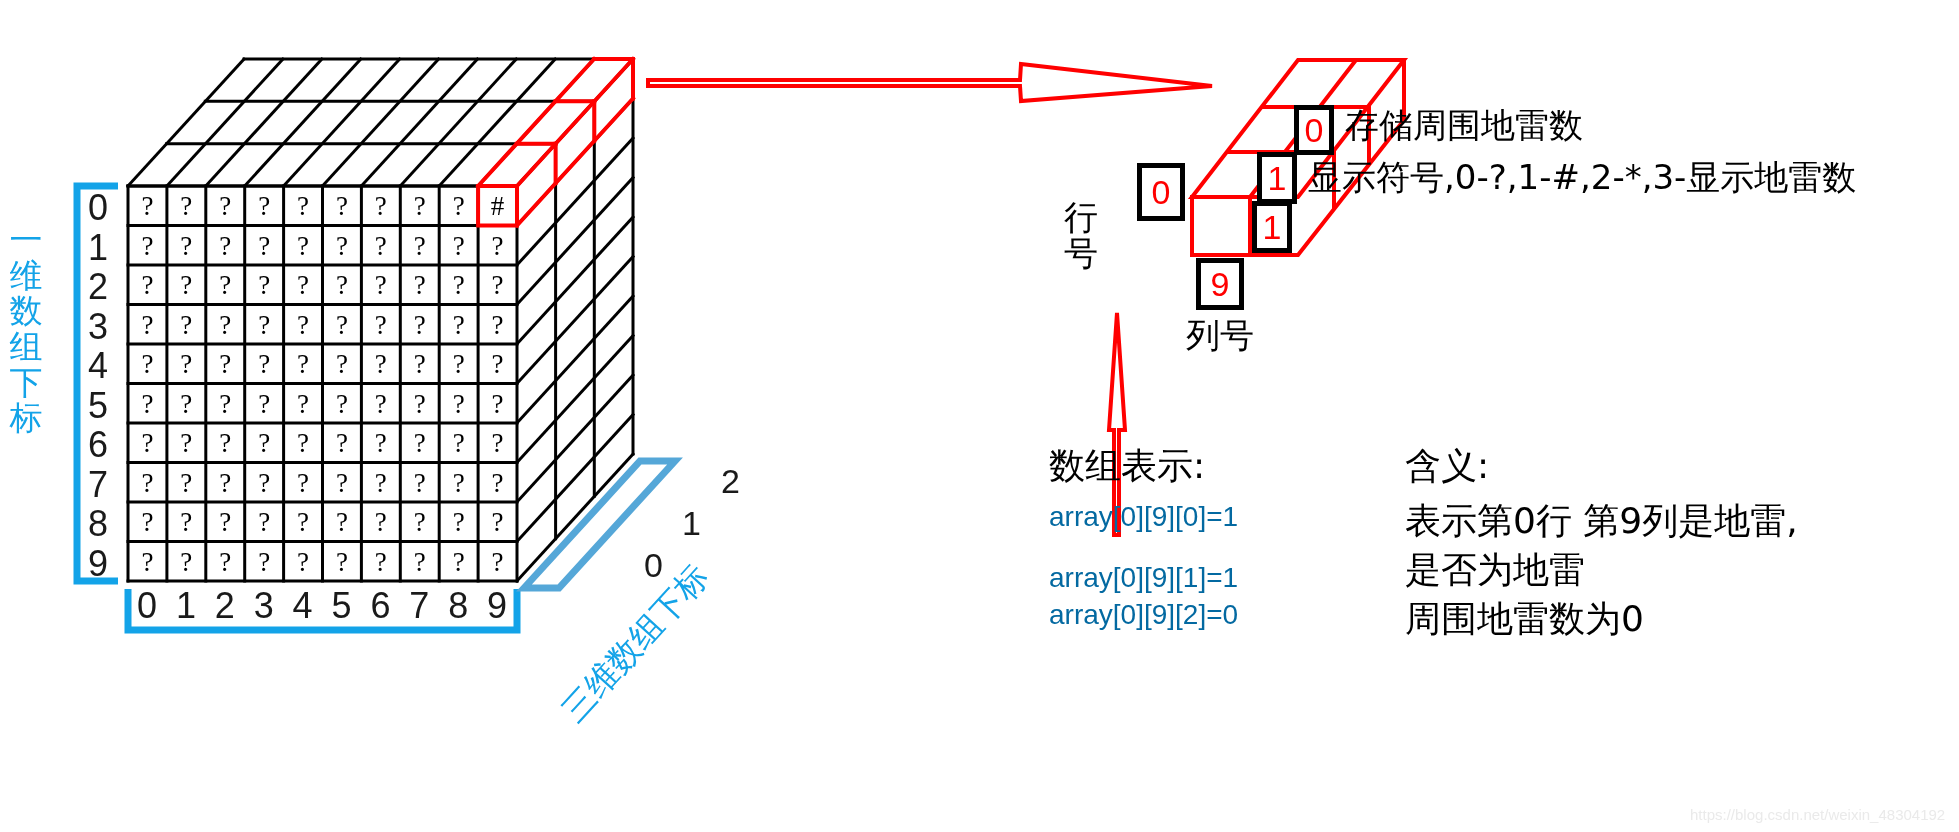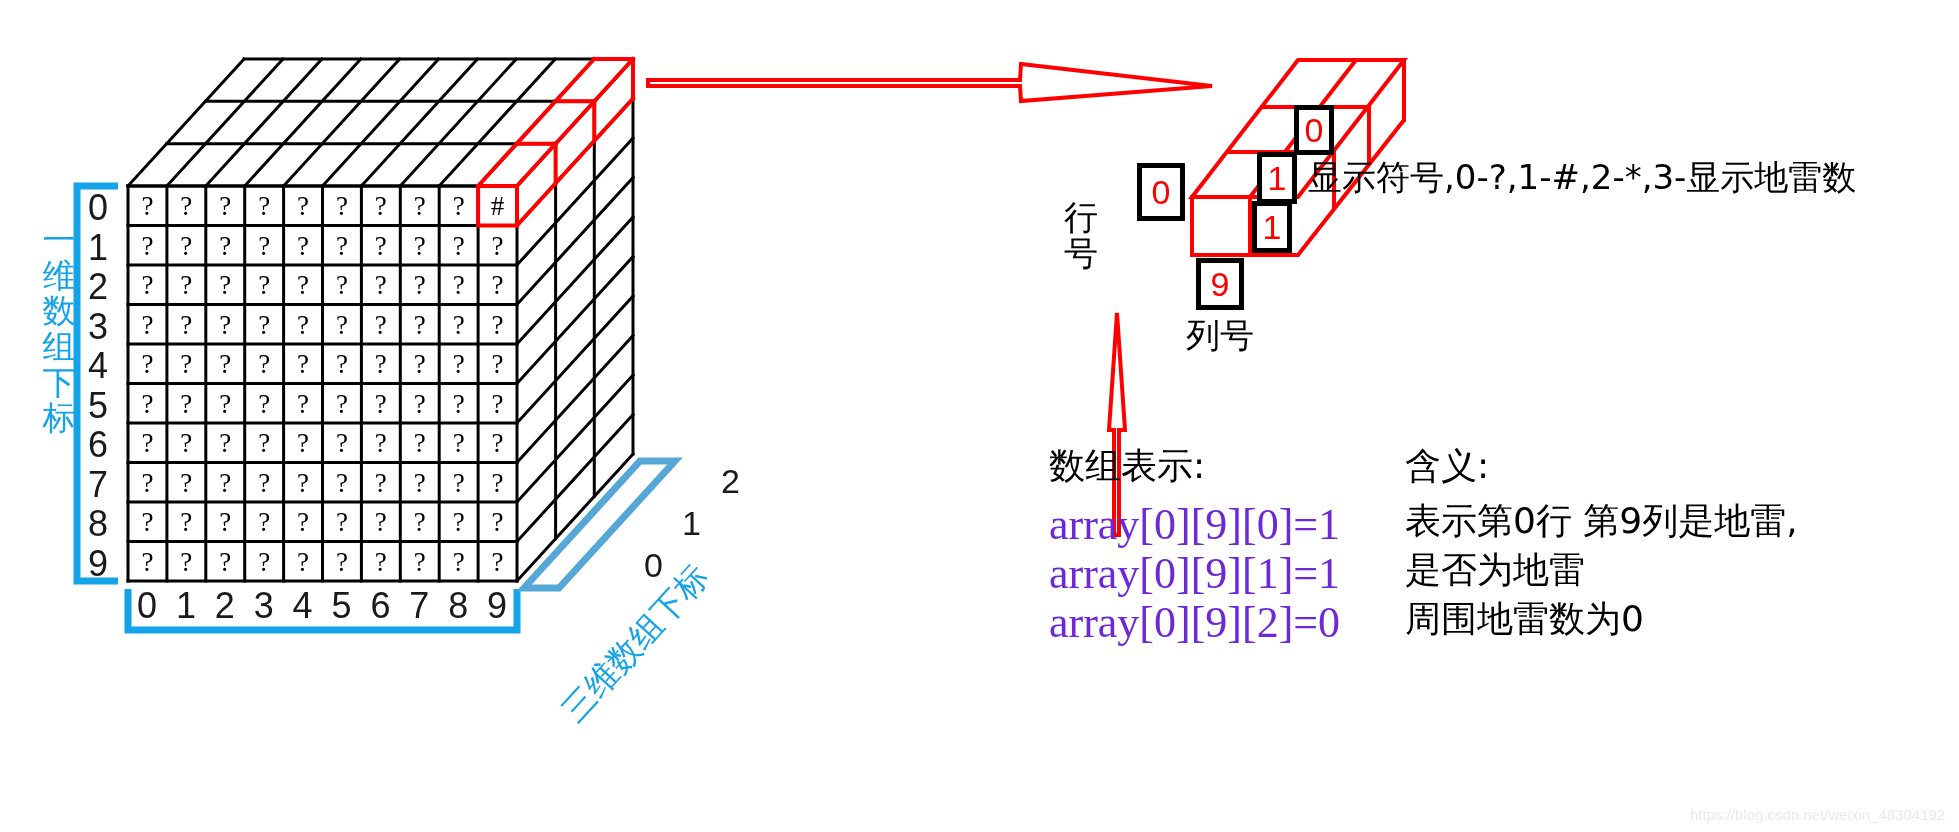--- a/index.html
+++ b/index.html
@@ -123,24 +123,24 @@
   .ttl{
     position:absolute;
     font-size:36px;
     color:#000;
     white-space:nowrap;
     font-family:"DejaVu Sans","Liberation Sans",sans-serif;
     line-height:1;
   }
   .code{
     position:absolute;
-    font-size:44px;
-    color:#6d28d9;
+    font-size:28px;
+    color:#0369a1;
     white-space:nowrap;
-    font-family:Liberation Serif, serif;
+    font-family:Liberation Sans, sans-serif;
     line-height:1;
   }
   .meaning{
     position:absolute;
     font-size:36px;
     color:#000;
     white-space:nowrap;
     font-family:"DejaVu Sans","Liberation Sans",sans-serif;
     line-height:1;
   }
@@ -404,47 +404,48 @@
       <div class="colidx" style="left: 441.2px; top: 588px;">8</div>
       <div class="colidx" style="left: 480.1px; top: 588px;">9</div>
     </div>
 
   <div id="depthidx">
       <div class="depthidx" style="left: 644px; top: 548px;">0</div>
       <div class="depthidx" style="left: 682px; top: 506px;">1</div>
       <div class="depthidx" style="left: 721px; top: 464px;">2</div>
     </div>
 
-  <div class="bluelbl vert" style="left:6px; top:222px;margin-left:33px;">一维数组下标</div>
+  <div class="bluelbl vert" style="left:6px; top:222px;">一维数组下标</div>
 
 
   <div class="bluelbl diag" style="left:556px; top:705px; transform:rotate(-47.6deg); white-space:nowrap;">三维数组下标</div>
 
   <div class="sidelbl" style="left:1058px; top:152px;margin-top:48px;">行号</div>
 
   <div class="kbox" style="left:1137px; top:163px; width:48px; height:58px;">0</div>
 
   <div class="kbox" style="left:1196px; top:258px; width:48px; height:52px;">9</div>
 
   <div class="sidelbl" style="left:1180px; top:318px; width:80px;">列号</div>
 
   <div class="kbox" style="left:1294px; top:105px; width:40px; height:50px;">0</div>
+  <div class="desc" style="left:1345px; top:108px;">存储周围地雷数</div>
 
   <div class="kbox" style="left:1257px; top:152px; width:40px; height:52px;">1</div>
   <div class="desc" style="left:1308px; top:160px;">显示符号,0-?,1-#,2-*,3-显示地雷数</div>
 
   <div class="kbox" style="left:1252px; top:201px; width:40px; height:52px;">1</div>
 
   <div class="ttl" style="left:1049px; top:448px;">数组表示:</div>
   <div class="ttl" style="left:1405px; top:448px;">含义:</div>
 
   <div id="tablerows">
       <div class="code" style="left: 1049px; top: 503px;">array[0][9][0]=1</div>
       <div class="meaning" style="left: 1405px; top: 503px;">表示第0行 第9列是地雷,</div>
-      <div class="code" style="left: 1049px; top: 552px;">array[0][9][1]=1</div>
+      <div class="code" style="left: 1049px; top: 564px;">array[0][9][1]=1</div>
       <div class="meaning" style="left: 1405px; top: 552px;">是否为地雷</div>
       <div class="code" style="left: 1049px; top: 601px;">array[0][9][2]=0</div>
       <div class="meaning" style="left: 1405px; top: 601px;">周围地雷数为0</div>
     </div>
 
   <div class="watermark" style="left:1690px; top:806px;">https://blog.csdn.net/weixin_48304192</div>
 
 </div>
 
 </body></html>

